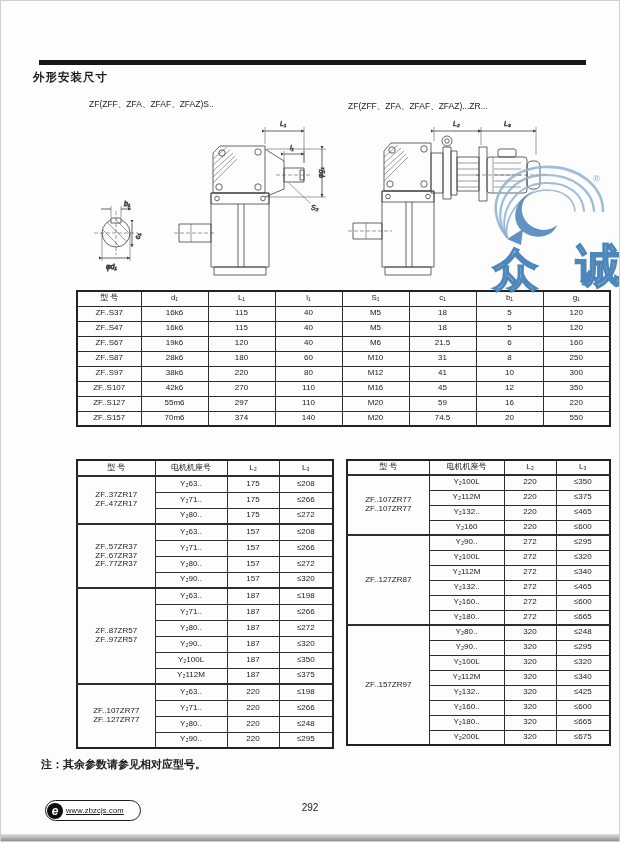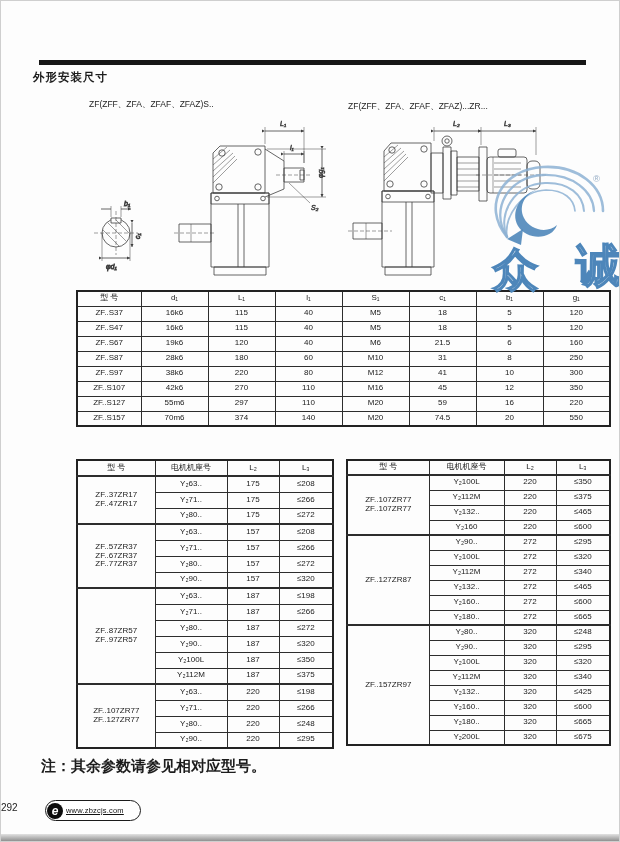--- a/index.html
+++ b/index.html
@@ -31,28 +31,28 @@
       font-weight:normal;padding:0 2px;line-height:1.1;color:#1a1a1a;overflow:hidden;}
   table.tbl{border:2px solid #222;}
   .main-tbl{left:45px;top:289px;width:533px;}
   .main-tbl tr{height:15px;}
   .mot-l{left:45px;top:458px;width:256px;}
   .mot-l tr{height:16px;}
   .mot-r{left:315px;top:458px;width:263px;}
   .mot-r tr{height:15px;}
   td.model{white-space:pre-line;font-size:8px;}
   tr.g td{border-top-width:2px;}
-  .note{position:absolute;left:40px;top:756px;font-size:15px;font-weight:bold;}
+  .note{position:absolute;left:40px;top:756px;font-size:11px;font-weight:bold;}
   
   .footer-pill{position:absolute;left:44px;top:799px;width:96px;height:21px;border:1.5px solid #1b1b1b;
       border-radius:12px;display:flex;align-items:center;box-sizing:border-box;background:#fff;}
   .e-logo{width:16px;height:16px;border-radius:50%;background:#0d0d0d;color:#fff;margin-left:1px;
       display:flex;align-items:center;justify-content:center;font-size:12px;font-weight:bold;font-style:italic;}
   .footer-url{font-size:7.5px;margin-left:3px;letter-spacing:.2px;color:#111;text-decoration:underline;}
-  .page-num{position:absolute;left:0;right:0;top:801px;font-size:10px;color:#222;}
+  .page-num{position:absolute;left:0;right:0;top:801px;text-align:center;font-size:10px;color:#222;}
   .scan-bottom{position:absolute;left:0;right:0;bottom:0;height:7px;
       background:linear-gradient(to bottom,#e2e2e2,#909090);}
 </style>
 </head>
 <body>
 
 <div class="page">
 
   <div class="top-rule"></div>
   <div class="title">外形安装尺寸</div>

